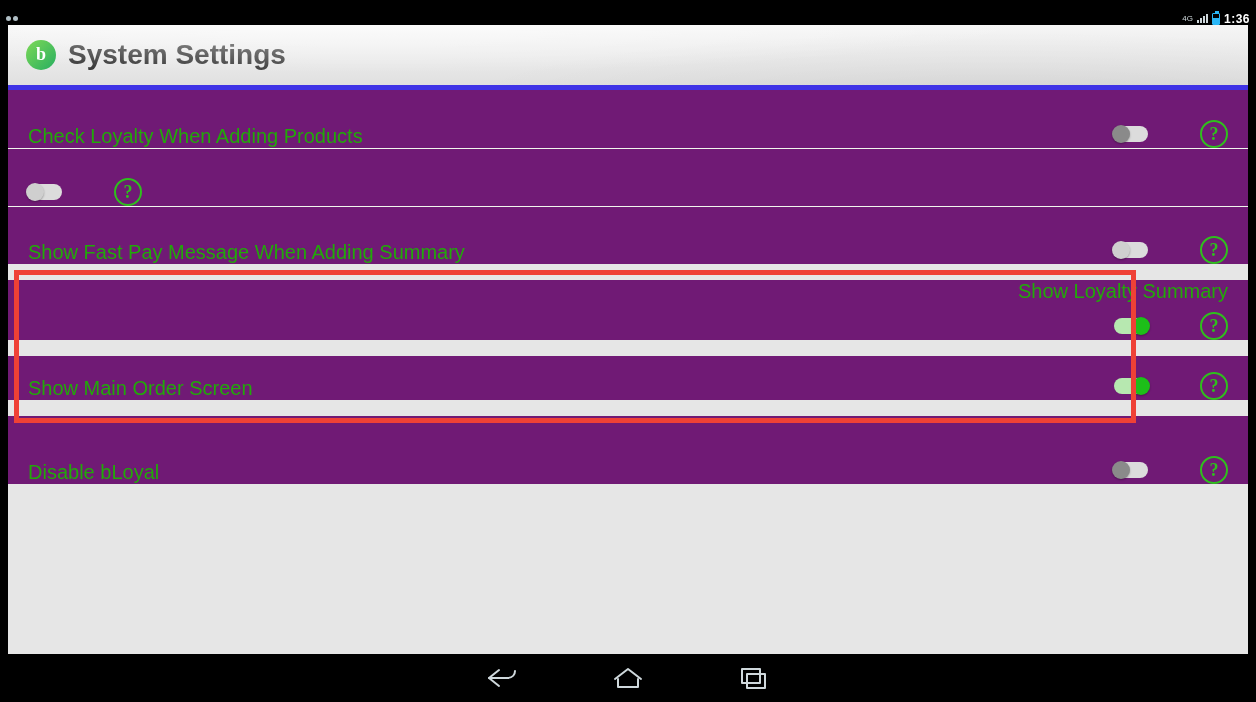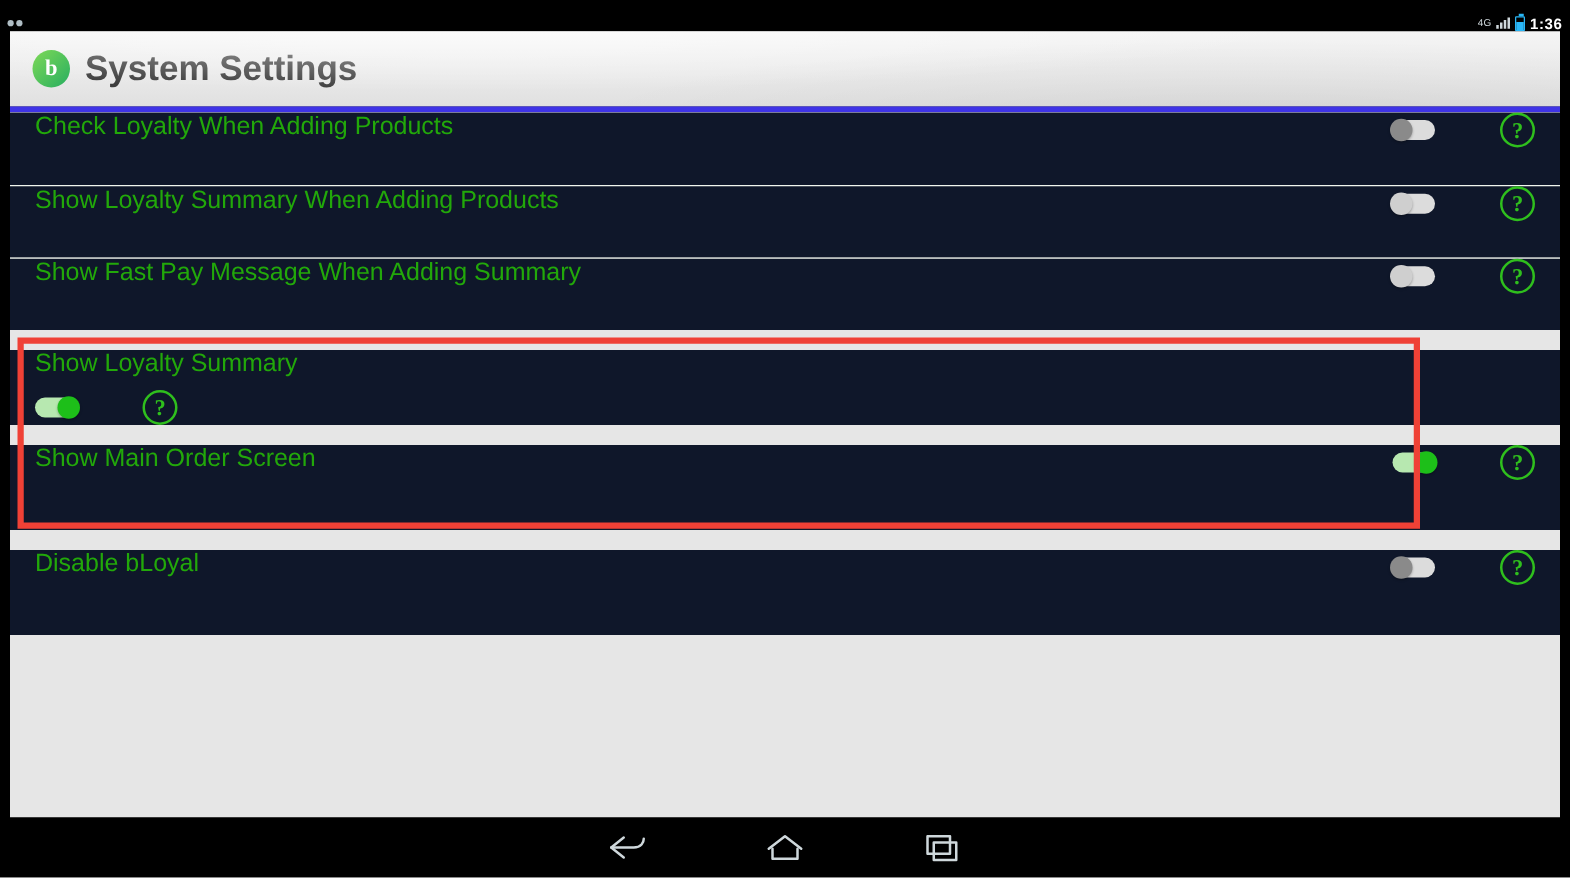--- a/index.html
+++ b/index.html
@@ -26,21 +26,21 @@
     .app-logo:after { content:"b"; position:absolute; left:50%; top:50%; transform:translate(-50%,-52%); color:#fff; font-weight:bold; font-size:18px; font-family: Georgia, serif; }
     .app-title { font-size: 28px; color: #3d3d3d; font-weight: 600; }
     .header-accent { height: 5px; background: #3f33e6; }
 
     
     .content { position: absolute; top: 90px; bottom: 48px; left: 8px; right: 8px; background: #e6e6e6; overflow: hidden; }
 
     .settings-group { background: #fff; }
     .spacer { height: 16px; background: #e6e6e6; }
 
-    .row { display: flex; align-items: flex-start; height: 58px; padding: 0 20px; background: #0f172a; border-top: 1px solid #f1f6ee; }
+    .row { display: flex; align-items: flex-end; height: 58px; padding: 0 20px; background: #701a75; border-top: 1px solid #f1f6ee; }
     .row:first-child { border-top: none; }
     .row .label { flex: 1 1 auto; color: #22a80a; font-size: 20px; font-weight: 500; }
     .row .controls { display: flex; align-items: center; gap: 52px; }
 
     
     .switch { width: 34px; height: 16px; border-radius: 10px; position: relative; }
     .switch .track { position:absolute; inset:0; border-radius: 10px; }
     .switch .knob { position:absolute; top: -1px; width: 18px; height: 18px; border-radius: 50%; box-shadow: 0 1px 2px rgba(0,0,0,0.3); }
     .switch.off .track { background: #dcdcdc; }
     .switch.off .knob { left: -2px; background: #8a8a8a; }
@@ -103,21 +103,20 @@
         <div class="label">Check Loyalty When Adding Products</div>
         <div class="controls">
           <div class="switch off">
               <div class="track"></div>
               <div class="knob"></div>
             </div>
           <div class="help">?</div>
         </div>
       </div>
       <div class="row">
-        <div class="label">Show Loyalty Summary When Adding Products</div>
         <div class="controls">
           <div class="switch off disabled">
               <div class="track"></div>
               <div class="knob"></div>
             </div>
           <div class="help">?</div>
         </div>
       </div>
       <div class="row">
         <div class="label">Show Fast Pay Message When Adding Summary</div>
@@ -142,21 +141,21 @@
               <div class="knob"></div>
             </div>
           <div class="help">?</div>
         </div>
       </div>
     </div>
 
     <div class="spacer"></div>
 
     <div class="settings-group">
-      <div class="row" style="height:68px;">
+      <div class="row" style="height:44px;">
         <div class="label">Show Main Order Screen</div>
         <div class="controls">
           <div class="switch on">
               <div class="track"></div>
               <div class="knob"></div>
             </div>
           <div class="help">?</div>
         </div>
       </div>
     </div>

